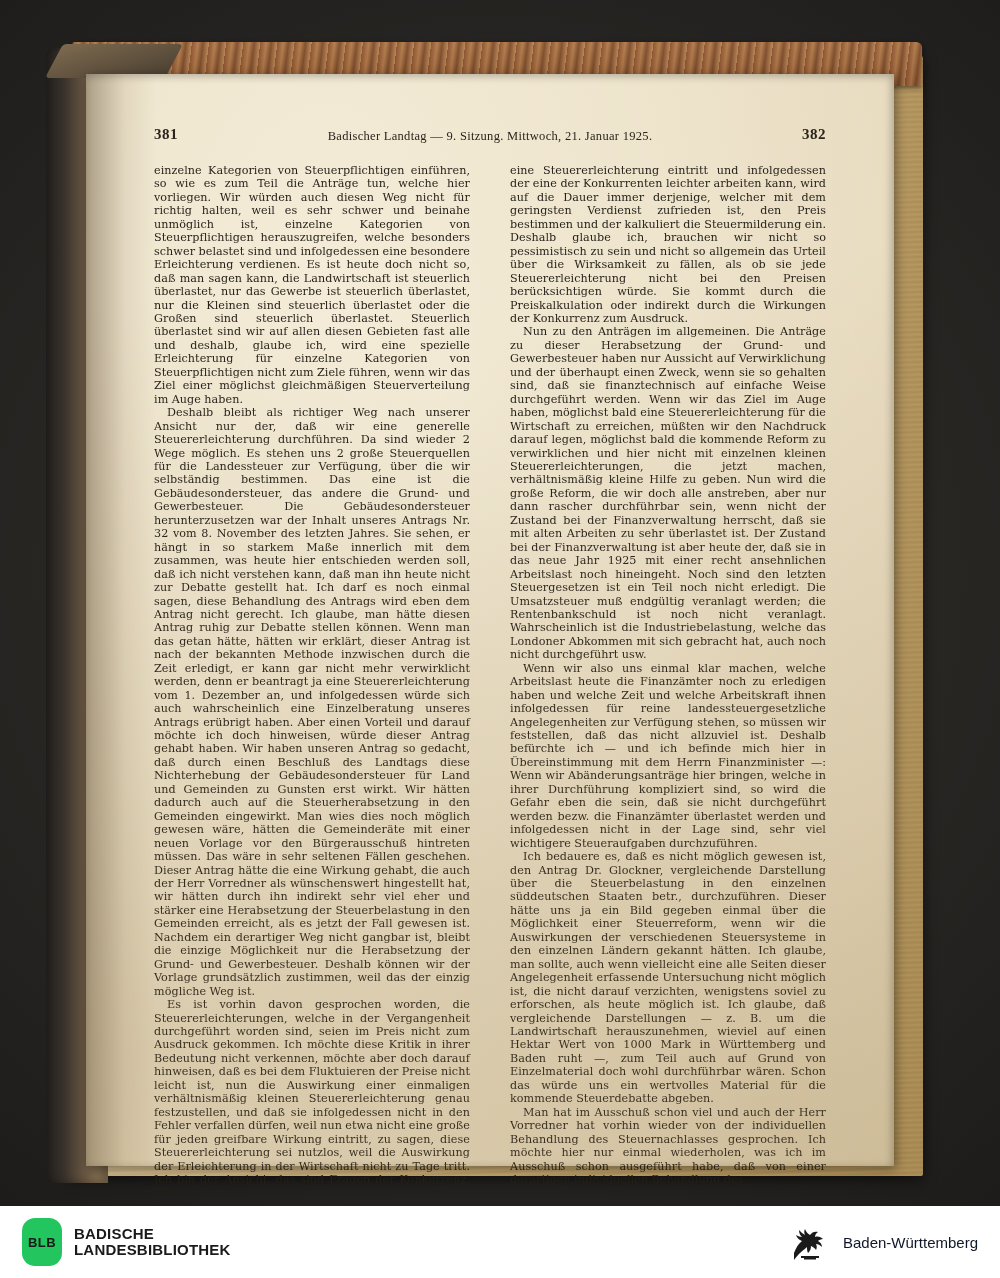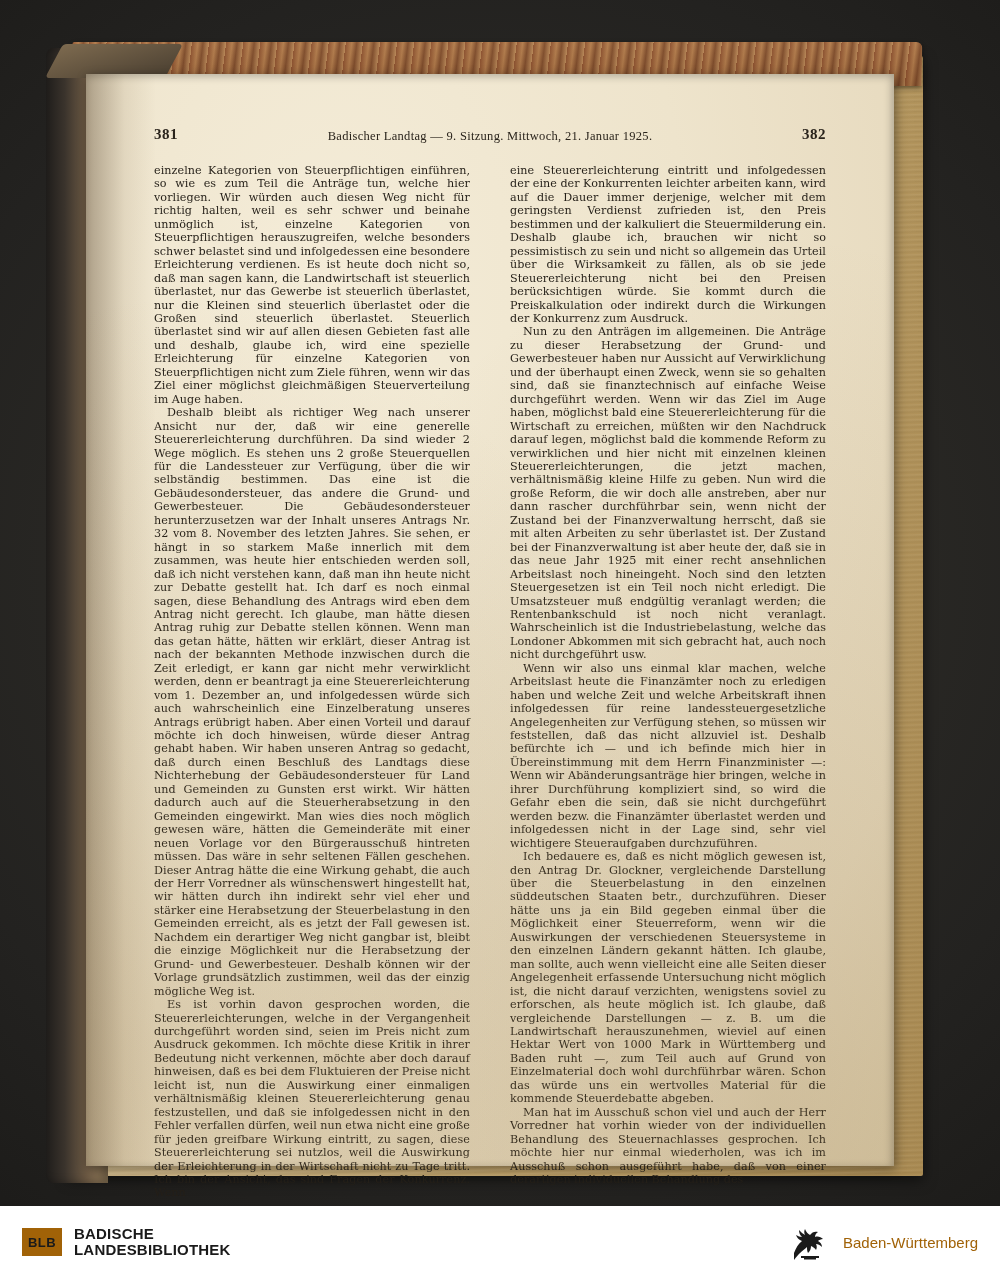--- a/index.html
+++ b/index.html
@@ -193,30 +193,31 @@
     padding: 0 22px;
     box-sizing: border-box;
   }
   .blb-logo-group {
     display: flex;
     align-items: center;
     gap: 12px;
   }
   .blb-mark {
     width: 40px;
-    height: 28px;
-    background: #a16207;
+    height: 48px;
+    background: #22c55e;
     display: flex;
     align-items: center;
     justify-content: center;
     font-family: "Liberation Sans", sans-serif;
     font-weight: bold;
     font-size: 13px;
     color: #1a1a1a;
     letter-spacing: 0.5px;
+    border-radius: 13px;
   }
   .blb-text {
     font-family: "Liberation Sans", sans-serif;
     font-size: 15px;
     font-weight: bold;
     line-height: 16px;
     color: #1a1a1a;
     letter-spacing: 0.2px;
   }
   .bw-group {
@@ -227,21 +228,21 @@
   .bw-crest {
     width: 44px;
     height: 40px;
     display: flex;
     align-items: center;
     justify-content: center;
   }
   .bw-label {
     font-family: "Liberation Sans", sans-serif;
     font-size: 15px;
-    color: #a16207;
+    color: #0f172a;
   }
 </style>
 </head>
 <body>
 
 <div class="backdrop"></div>
 
 <div class="book">
   <div class="page-edges"></div>
   <div class="marble-top"></div>

